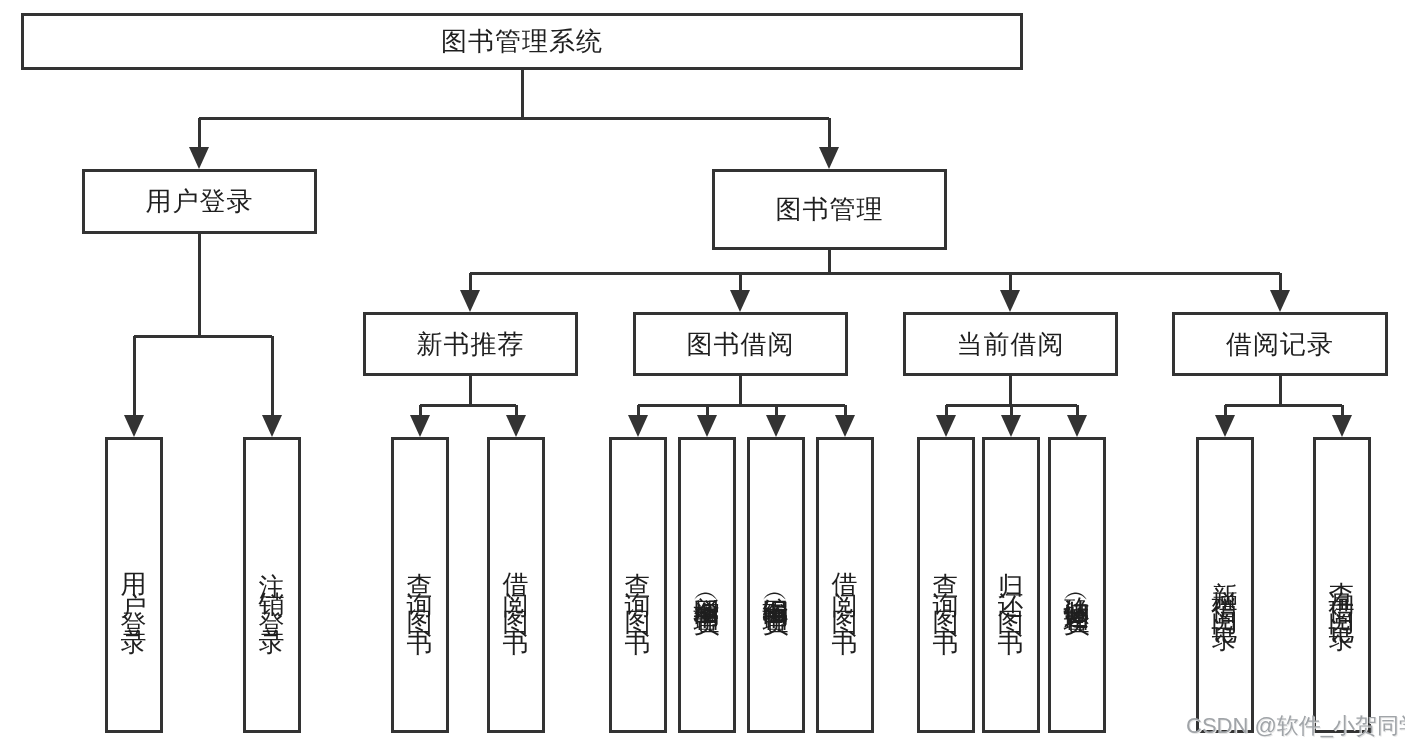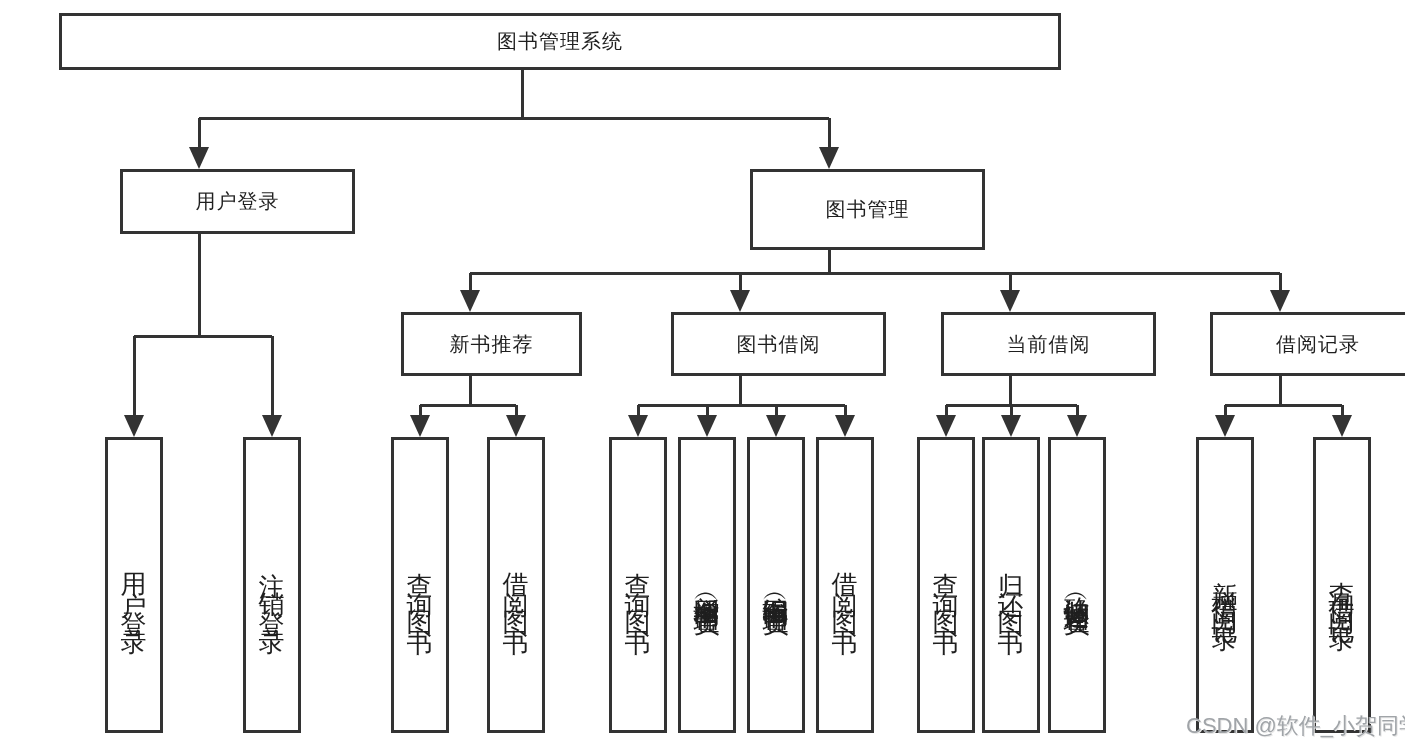--- a/index.html
+++ b/index.html
@@ -25,24 +25,23 @@
     position: absolute;
     box-sizing: border-box;
     border: 3px solid #333333;
     background: #ffffff;
     display: flex;
     align-items: center;
     justify-content: center;
     color: #1f1f1f;
   }
   .node.h {
-    font-size: 20px;
+    font-size: 26px;
     letter-spacing: 1px;
     white-space: nowrap;
-    margin-left: 38px;
   }
   .node.v {
     top: 437px;
     width: 58px;
     height: 296px;
     font-size: 26px;
   }
   .node.v .vtext {
     writing-mode: vertical-rl;
     text-orientation: mixed;
@@ -142,21 +141,21 @@
     <span>图书管理系统</span>
   </div>
 
   <div class="node h" style="left:82px; top:169px; width:235px; height:65px;">
     <span>用户登录</span>
   </div>
   <div class="node h" style="left:712px; top:169px; width:235px; height:81px;">
     <span>图书管理</span>
   </div>
 
-  <div class="node h" style="left:363px; top:312px; width:181px; height:64px;">
+  <div class="node h" style="left:363px; top:312px; width:215px; height:64px;">
     <span>新书推荐</span>
   </div>
   <div class="node h" style="left:633px; top:312px; width:215px; height:64px;">
     <span>图书借阅</span>
   </div>
   <div class="node h" style="left:903px; top:312px; width:215px; height:64px;">
     <span>当前借阅</span>
   </div>
   <div class="node h" style="left:1172px; top:312px; width:216px; height:64px;">
     <span>借阅记录</span>

